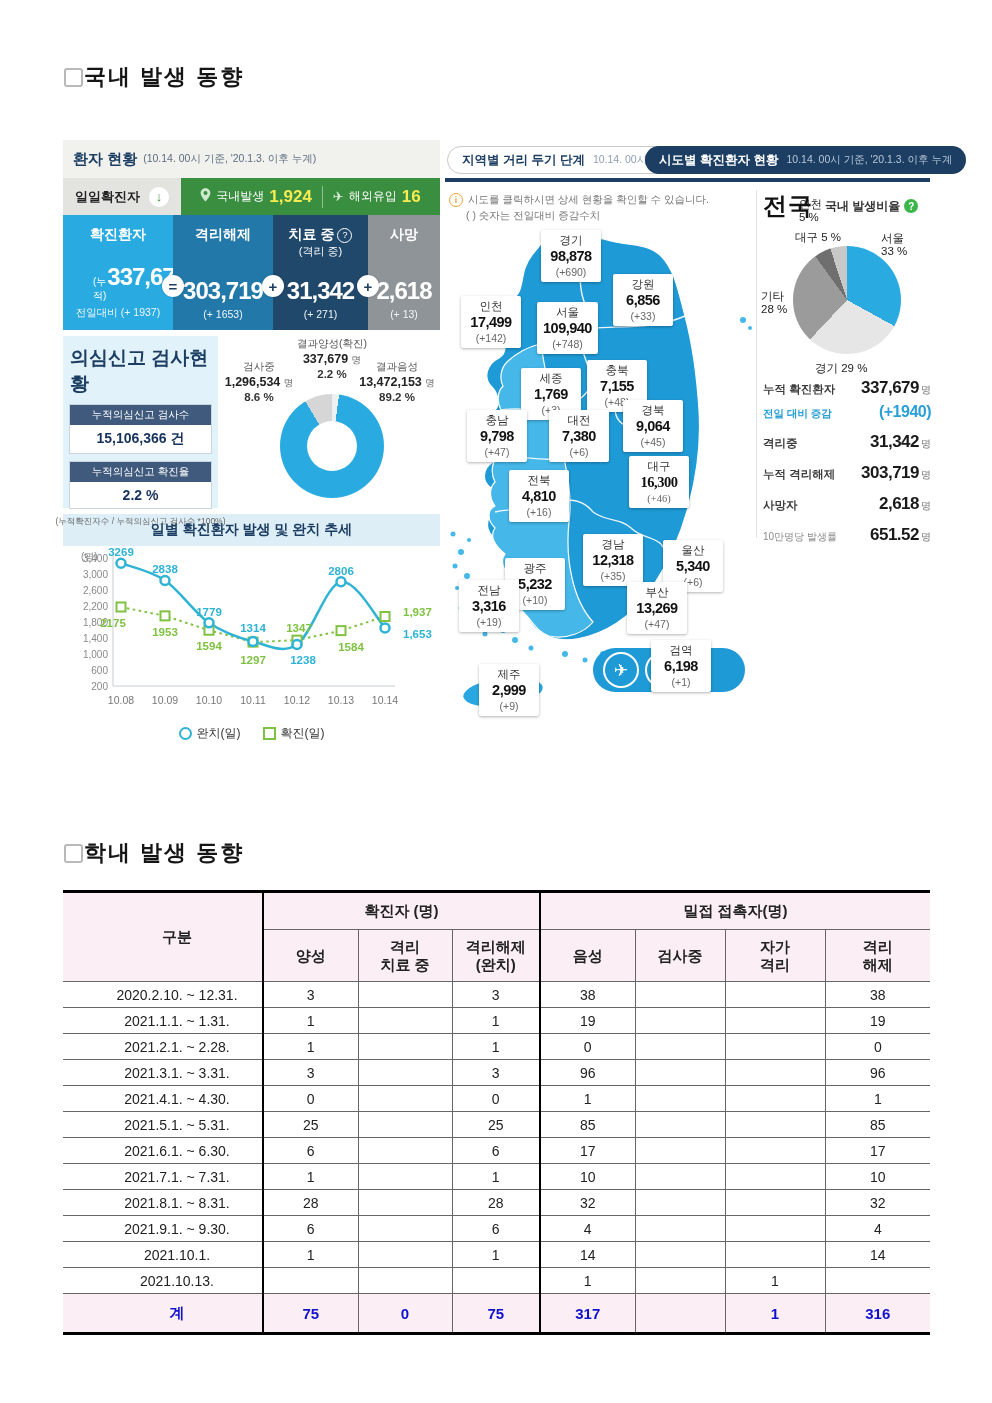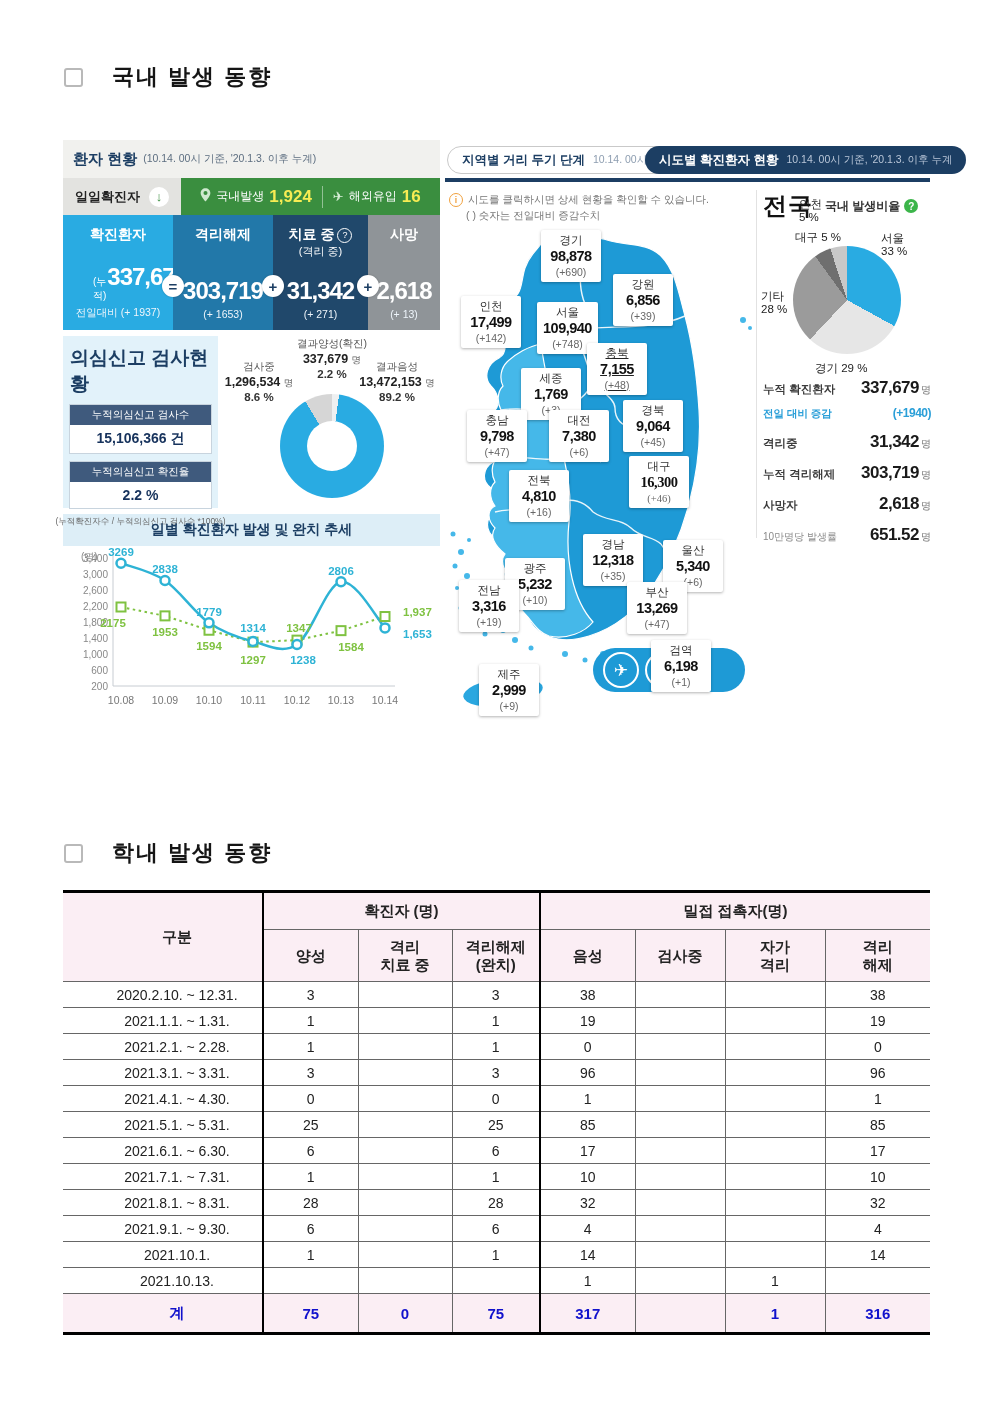--- a/index.html
+++ b/index.html
@@ -1,19 +1,19 @@
 <!DOCTYPE html>
 <html><head>
 <meta charset="utf-8">
 <style>
   html,body{margin:0;padding:0;}
   body{width:992px;height:1403px;position:relative;background:#fff;
        font-family:"Liberation Sans","DejaVu Sans",sans-serif;color:#222;overflow:hidden;}
   
-  .sec-title{position:absolute;left:64px;display:flex;align-items:center;gap:29px;
+  .sec-title{position:absolute;left:64px;display:flex;align-items:center;gap:1px;
              font-size:22px;font-weight:bold;color:#151515;letter-spacing:2px;}
   .chk{width:15px;height:15px;border:2px solid #b9b9b9;border-radius:3px;background:#fff;flex:0 0 auto;}
   
   #left-panel{position:absolute;left:63px;top:140px;width:377px;}
   .lp-header{height:38px;background:#f1f1ee;display:flex;align-items:center;padding:0 10px;gap:6px;}
   .lp-title{color:#1c3e63;font-weight:bold;font-size:15px;}
   .lp-note{color:#5d6e80;font-size:10.5px;}
   .daily-bar{height:37px;display:flex;}
   .daily-left{width:118px;background:#e3e3e0;display:flex;align-items:center;justify-content:center;gap:9px;
               font-weight:bold;font-size:13px;color:#222;}
@@ -98,21 +98,21 @@
         display:inline-flex;align-items:center;justify-content:center;}
   #pie{position:absolute;left:30px;top:56px;width:108px;height:108px;border-radius:50%;}
   .plab{position:absolute;font-size:11.5px;color:#222;line-height:1.15;}
   .np-stats{position:absolute;top:188px;left:0;width:168px;}
   .np-row{display:flex;justify-content:space-between;align-items:baseline;margin-bottom:11px;}
   .np-row .lbl{font-size:11.5px;color:#3c3c3c;font-weight:bold;}
   .np-row .val{font-weight:bold;font-size:17px;color:#1a1a1a;letter-spacing:-0.5px;}
   .np-row .unit{font-size:10px;color:#777;margin-left:2px;font-weight:normal;}
   .np-row.blue{margin-top:-6px;}
   .np-row.blue .lbl{color:#2a9fd8;font-size:10.5px;}
-  .np-row.blue .val{color:#2a9fd8;font-size:12px;}
+  .np-row.blue .val{color:#2a9fd8;font-size:16px;}
   .np-row.muted .lbl{color:#8a8a8a;font-size:10px;font-weight:normal;}
   #v-div{position:absolute;left:756px;top:190px;width:1px;height:348px;background:#e2e2e2;}
   
   #school-table{position:absolute;left:63px;top:890px;width:867px;border-collapse:collapse;table-layout:fixed;
                 font-size:14px;color:#222;}
   #school-table th,#school-table td{border:1px solid #666;text-align:center;padding:2px 3px;box-sizing:border-box;}
   #school-table th{background:#fbeef4;font-weight:bold;font-size:15px;}
   #school-table tr.h1 th{border-top:3px solid #000;height:38px;}
   #school-table tr.h2 th{white-space:pre-line;line-height:1.2;height:52px;}
   #school-table td{height:26px;}
@@ -279,20 +279,30 @@
           <text x="278" y="28.760000000000005" text-anchor="middle" font-size="11.5" font-weight="bold" fill="#2eb3d5">2806</text>
           <text x="340" y="91.88" text-anchor="start" font-size="11.5" font-weight="bold" fill="#2eb3d5">1,653</text>
           <text x="50" y="81" text-anchor="middle" font-size="11.5" font-weight="bold" fill="#7fc241">2175</text>
           <text x="102" y="89.88" text-anchor="middle" font-size="11.5" font-weight="bold" fill="#7fc241">1953</text>
           <text x="146" y="104.24" text-anchor="middle" font-size="11.5" font-weight="bold" fill="#7fc241">1594</text>
           <text x="190" y="118.12" text-anchor="middle" font-size="11.5" font-weight="bold" fill="#7fc241">1297</text>
           <text x="236" y="86.12" text-anchor="middle" font-size="11.5" font-weight="bold" fill="#7fc241">1347</text>
           <text x="288" y="104.64" text-anchor="middle" font-size="11.5" font-weight="bold" fill="#7fc241">1584</text>
           <text x="340" y="69.52000000000001" text-anchor="start" font-size="11.5" font-weight="bold" fill="#7fc241">1,937</text>
         </svg>
+      <div class="legend">
+        <span class="lg-item">
+            <span class="lg-c"></span>
+            <span>완치(일)</span>
+          </span>
+        <span class="lg-item">
+            <span class="lg-s"></span>
+            <span>확진(일)</span>
+          </span>
+      </div>
     </div>
   </div>
 </div>
 
 <div class="tab" id="tab1">
   <span class="t">지역별 거리 두기 단계</span>
     <span class="n">10.14. 00시 기준</span>
 </div>
 <div class="tab" id="tab2">
   <span class="t">시도별 확진환자 현황</span>
@@ -360,33 +370,33 @@
   </svg>
   <div id="map-labels">
       <div class="rcard" style="left: 96px; top: 6px;">
         <div class="rn">경기</div>
       <div class="rv">98,878</div>
       <div class="rd">(+690)</div>
       </div>
       <div class="rcard" style="left: 168px; top: 50px;">
         <div class="rn">강원</div>
       <div class="rv">6,856</div>
-      <div class="rd">(+39)</div>
+      <div class="rd">(+33)</div>
       </div>
       <div class="rcard" style="left: 16px; top: 72px;">
         <div class="rn">인천</div>
       <div class="rv">17,499</div>
       <div class="rd">(+142)</div>
       </div>
       <div class="rcard" style="left: 92px; top: 78px;">
         <div class="rn">서울</div>
       <div class="rv">109,940</div>
       <div class="rd">(+748)</div>
       </div>
-      <div class="rcard" style="left: 142px; top: 119px; text-decoration: underline;">
+      <div class="rcard" style="left: 142px; top: 136px;">
         <div class="rn">충북</div>
       <div class="rv">7,155</div>
       <div class="rd">(+48)</div>
       </div>
       <div class="rcard" style="left: 76px; top: 144px;">
         <div class="rn">세종</div>
       <div class="rv">1,769</div>
       <div class="rd">(+3)</div>
       </div>
       <div class="rcard" style="left: 178px; top: 176px;">

